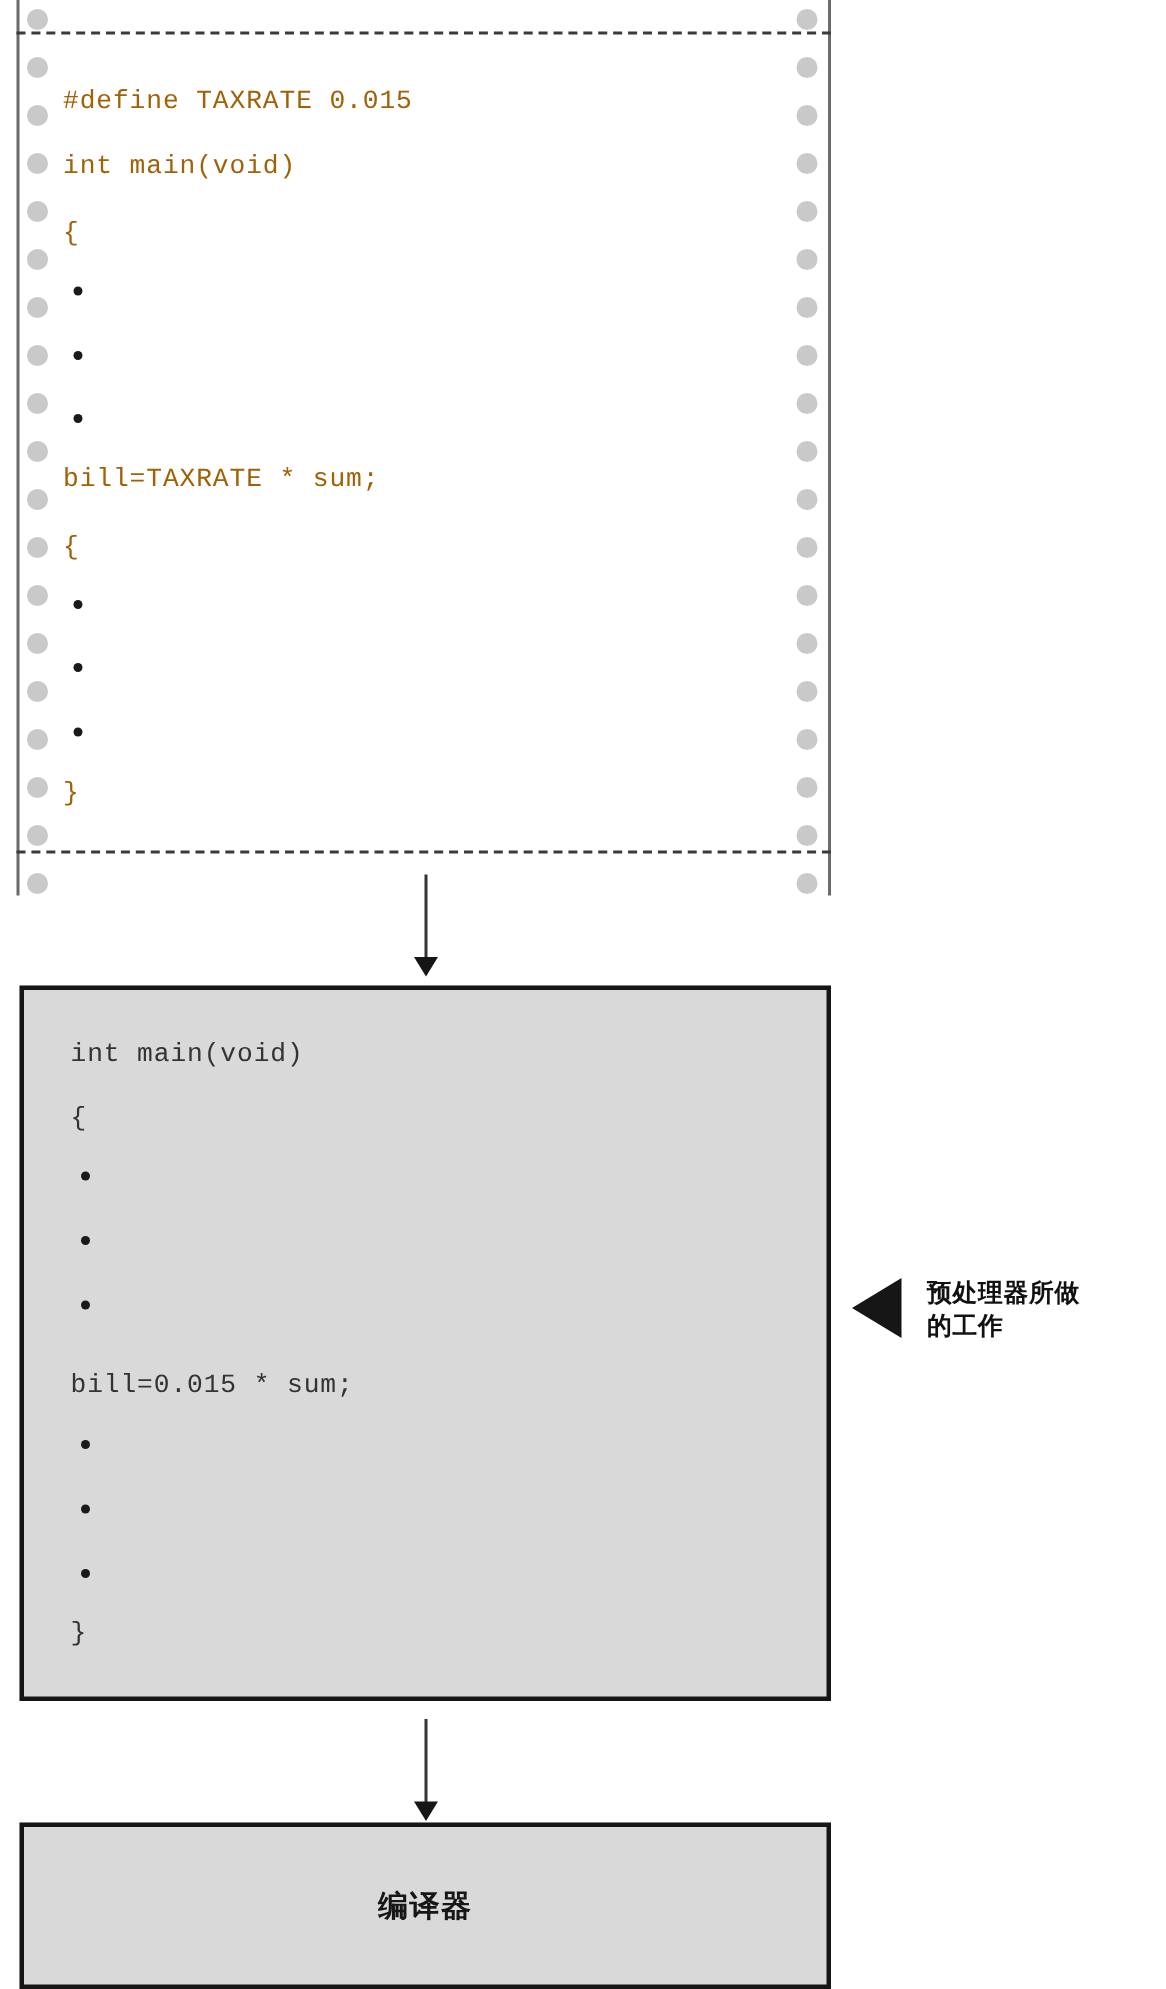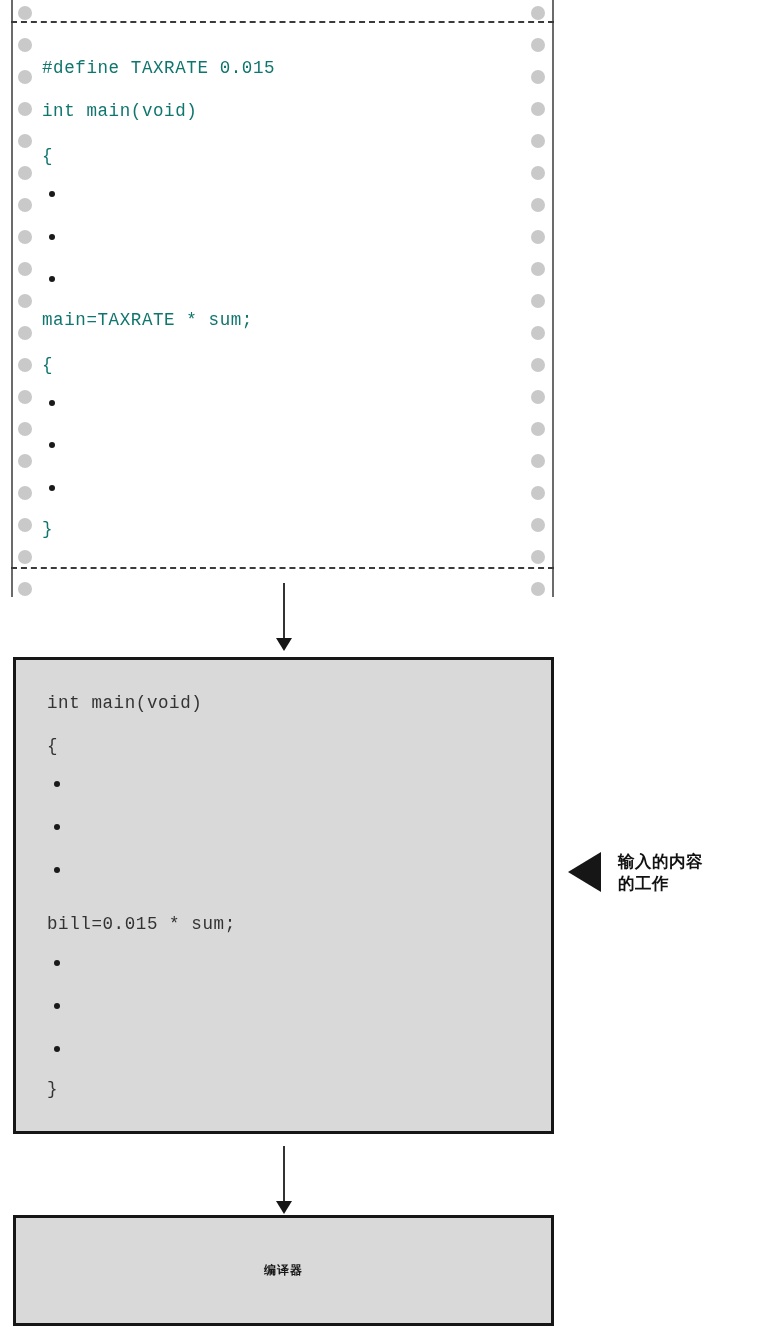--- a/index.html
+++ b/index.html
@@ -58,21 +58,21 @@
     border-radius: 50%;
     background: #c9c9c9;
   }
 
   .code-line {
     position: absolute;
     left: 31px;
     font-family: "Liberation Mono", "DejaVu Sans Mono", monospace;
     font-size: 17.5px;
     letter-spacing: 0.6px;
-    color: #0f766e;
+    color: #a16207;
     white-space: pre;
     line-height: 1;
   }
   .code-dot {
     position: absolute;
     left: 38px;
     width: 6px;
     height: 6px;
     border-radius: 50%;
     background: #1a1a1a;
@@ -103,21 +103,21 @@
   .compiler-label {
     position: absolute;
     left: 0;
     top: 0;
     width: 100%;
     height: 100%;
     display: flex;
     align-items: center;
     justify-content: center;
     font-family: "DejaVu Sans", sans-serif;
-    font-size: 12px;
+    font-size: 20px;
     font-weight: 700;
     color: #161616;
     letter-spacing: 1px;
   }
 
   
   .arrow {
     position: absolute;
     left: 283px;
     width: 2px;
@@ -216,21 +216,21 @@
         <div class="sprocket" style="left: 7px; top: 582px;"></div>
         <div class="sprocket" style="left: 520px; top: 582px;"></div>
       </div>
     <div id="paper-lines">
         <div class="code-line" style="top: 60px;">#define TAXRATE 0.015</div>
         <div class="code-line" style="top: 103px;">int main(void)</div>
         <div class="code-line" style="top: 148px;">{</div>
         <div class="code-dot" style="top: 191px;"></div>
         <div class="code-dot" style="top: 234px;"></div>
         <div class="code-dot" style="top: 276px;"></div>
-        <div class="code-line" style="top: 312px;">main=TAXRATE * sum;</div>
+        <div class="code-line" style="top: 312px;">bill=TAXRATE * sum;</div>
         <div class="code-line" style="top: 357px;">{</div>
         <div class="code-dot" style="top: 400px;"></div>
         <div class="code-dot" style="top: 442px;"></div>
         <div class="code-dot" style="top: 485px;"></div>
         <div class="code-line" style="top: 521px;">}</div>
       </div>
   </div>
 
 
   <div class="arrow arrow-1"></div>
@@ -245,21 +245,21 @@
         <div class="code-line" style="top: 256px;">bill=0.015 * sum;</div>
         <div class="code-dot" style="top: 300px;"></div>
         <div class="code-dot" style="top: 343px;"></div>
         <div class="code-dot" style="top: 386px;"></div>
         <div class="code-line" style="top: 421px;">}</div>
       </div>
   </div>
 
   <div class="callout callout-prep">
     <span class="callout-tri"></span>
-    <span class="callout-text">输入的内容
+    <span class="callout-text">预处理器所做
 的工作</span>
   </div>
 
   <div class="arrow arrow-2"></div>
 
   <div class="gbox gbox-bottom">
     <div class="compiler-label">编译器</div>
   </div>
 
 </div>

